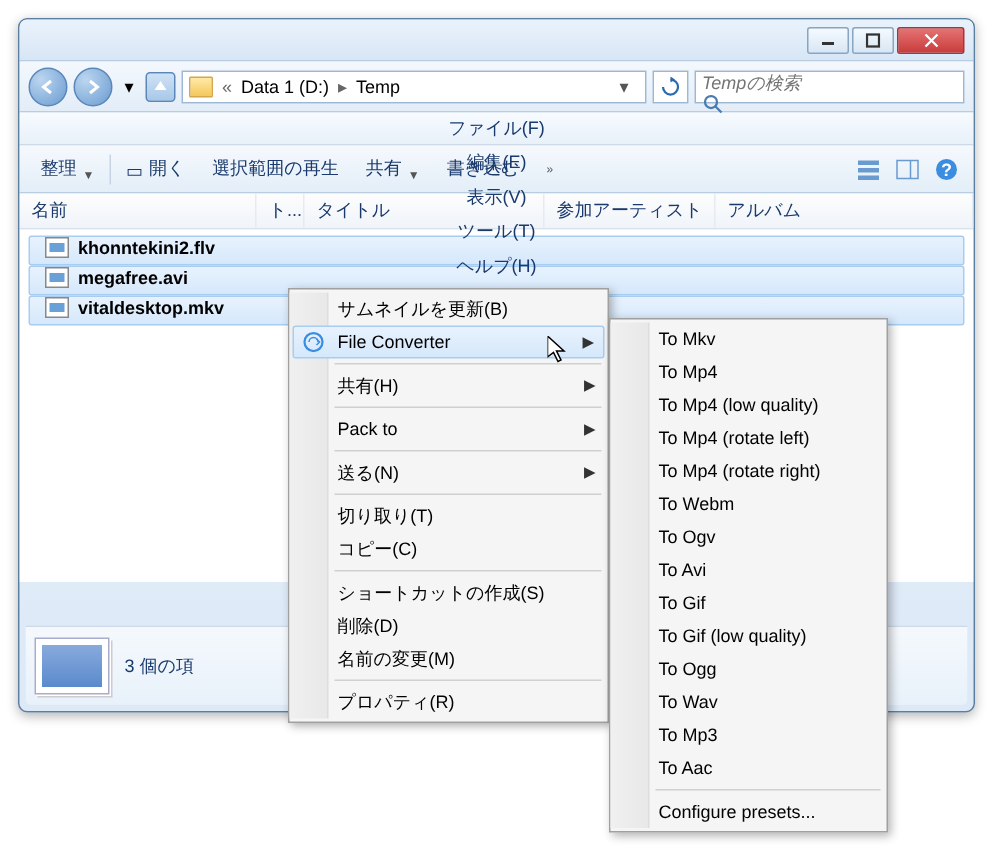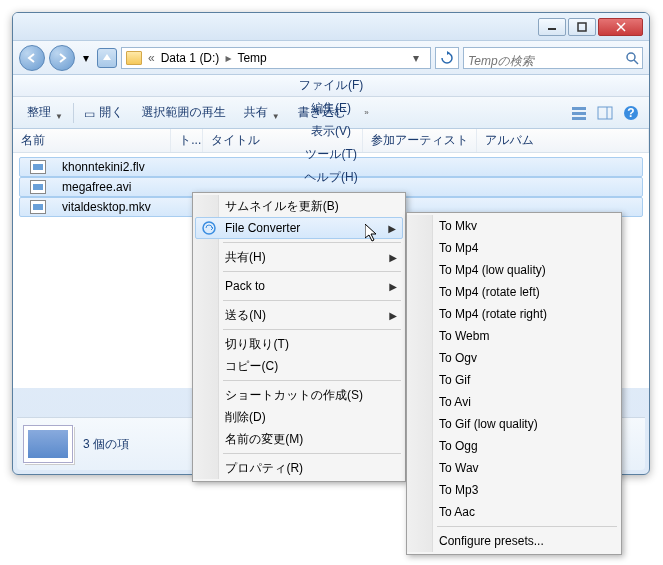--- a/index.html
+++ b/index.html
@@ -15,21 +15,21 @@
 
 .navbar { height: 34px; display:flex; align-items:center; padding: 0 6px; gap:4px; background: linear-gradient(#f3f8fd,#e3edf8); border-bottom:1px solid #b8cde2;}
 .navbtn { width:26px; height:26px; border-radius:50%; background: radial-gradient(circle at 30% 30%, #bcd6f0, #6a9bd0); border:1px solid #5a87b8; display:flex; align-items:center; justify-content:center;}
 .navbtn.small { width:20px; height:20px; border-radius:3px; background:linear-gradient(#cfe2f5,#a8c8e8);}
 .dropdown-arrow { width:14px; height:26px; display:flex; align-items:center; justify-content:center;}
 .address { flex:1; height:22px; background:#fff; border:1px solid #9db8d3; display:flex; align-items:center; padding:0 4px; gap:4px;}
 .folder-icon { width:16px; height:14px; background: linear-gradient(#ffe9a8,#f5c85a); border:1px solid #d4a84a; border-radius:1px;}
 .addr-sep { color:#666; padding:0 2px;}
 .addr-right { width:20px; display:flex; justify-content:center; color:#555;}
 .refresh-box { width:24px; height:22px; background:#fff; border:1px solid #9db8d3; display:flex; align-items:center; justify-content:center;}
-.search { width:180px; height:22px; background:#fff; border:1px solid #9db8d3; display:flex; align-items:flex-end; padding:0 4px;}
+.search { width:180px; height:22px; background:#fff; border:1px solid #9db8d3; display:flex; align-items:flex-start; padding:0 4px;flex-direction:column;}
 .search input { border:none; outline:none; flex:1; font-style:italic; color:#999; font-size:12px;}
 .search-icon { color:#4a7ab0;}
 
 
 .menubar { height:22px; background: linear-gradient(#f7fbff,#e8f0f9); display:flex; align-items:center; padding:0 6px; gap:2px; border-bottom:1px solid #cdd9e6;flex-direction:column;}
 .menuitem { padding:2px 6px; color:#1a3a6e;}
 
 
 .toolbar { height:32px; background: linear-gradient(#f5f9fd,#e3eef8); display:flex; align-items:center; padding:0 6px; gap:2px; border-bottom:1px solid #b8cde2;}
 .toolbtn { padding:4px 8px; color:#1a3a6e; display:flex; align-items:flex-end; gap:4px;}
@@ -37,34 +37,34 @@
 .toolspacer { flex:1;}
 .iconbtn { width:24px; height:24px; display:flex; align-items:center; justify-content:center; border:1px solid transparent; border-radius:2px;}
 
 
 .colhdr { height:24px; background:linear-gradient(#fdfdfd,#f0f4f9); border-bottom:1px solid #d8e2ec; display:flex; align-items:center;}
 .colhdr > div { padding:0 8px; border-right:1px solid #e5ebf2; height:100%; display:flex; align-items:center; color:#1a3a6e; overflow:hidden; white-space:nowrap;}
 .col-name { width:158px;} .col-t { width:32px;} .col-title { width:160px;} .col-artist { width:114px;} .col-album { flex:1;}
 
 
 .filelist { background:#fff; height:235px; padding-top:4px;}
-.filerow { height:20px; display:flex; align-items:center; padding-left:10px; gap:16px; border:1px solid transparent; border-radius:2px; margin:0 6px;}
+.filerow { height:20px; display:flex; align-items:flex-start; padding-left:10px; gap:6px; border:1px solid transparent; border-radius:2px; margin:0 6px;font-weight:bold;}
 .filerow.selected { background: linear-gradient(#e8f2fd,#d5e8fb); border-color:#a8cdf0;}
 .file-icon { width:16px; height:14px; background:#fff; border:1px solid #888; position:relative;}
 .file-icon::after { content:""; position:absolute; left:2px; top:3px; right:2px; height:6px; background:#6aa0d8;}
 
 
 .details { position:absolute; left:4px; right:4px; bottom:4px; height:53px; background:linear-gradient(#f5f9fd,#e8f1fa); border-top:1px solid #cdd9e6; display:flex; align-items:center; padding:6px; gap:10px; border-radius:0 0 4px 4px;}
 .thumb { width:50px; height:38px; background:#fff; border:1px solid #aac; box-shadow:1px 1px 0 #fff,2px 2px 0 #ccc; display:flex; align-items:center; justify-content:center;}
 .thumb-inner { width:40px; height:28px; background:linear-gradient(#88aadd,#5a8acc);}
 
 
 .ctxmenu { position:absolute; background:#f5f5f5; border:1px solid #a0a0a0; box-shadow:2px 2px 6px rgba(0,0,0,0.3); padding:2px;}
 .ctxmain { left:192px; top:192px; width:214px;}
-.ctxsub { left:406px; top:212px; width:216px;}
+.ctxsub { left:406px; top:212px; width:186px;}
 .ctxrow { height:22px; display:flex; align-items:center; padding-left:30px; padding-right:18px; position:relative; white-space:nowrap;}
 .ctxrow.hl { background:linear-gradient(#e8f2fd,#d5e8fb); border:1px solid #a8cdf0; border-radius:2px; padding-left:29px; padding-right:17px;}
 .ctxrow .ctxicon { position:absolute; left:5px; width:16px; height:16px; display:flex; align-items:center; justify-content:center;}
 .ctxrow .subarrow { position:absolute; right:6px; font-size:10px; color:#333;}
 .ctxsep { height:1px; background:#d0d0d0; margin:3px 2px 3px 28px;}
 .ctxgutter { position:absolute; left:0; top:2px; bottom:2px; width:26px; background:linear-gradient(to right,#f0f0f0,#e8e8e8); border-right:1px solid #ddd;}
 .ctxcontent { position:relative;}
 
 .cursor { position:absolute; left:365px; top:224px; pointer-events:none;}
 </style>
@@ -290,24 +290,24 @@
     <div class="ctxrow">
         <span>To Mp4 (rotate right)</span>
       </div>
     <div class="ctxrow">
         <span>To Webm</span>
       </div>
     <div class="ctxrow">
         <span>To Ogv</span>
       </div>
     <div class="ctxrow">
+        <span>To Avi</span>
+      </div>
+    <div class="ctxrow">
         <span>To Gif</span>
-      </div>
-    <div class="ctxrow">
-        <span>To Avi</span>
       </div>
     <div class="ctxrow">
         <span>To Gif (low quality)</span>
       </div>
     <div class="ctxrow">
         <span>To Ogg</span>
       </div>
     <div class="ctxrow">
         <span>To Wav</span>
       </div>

